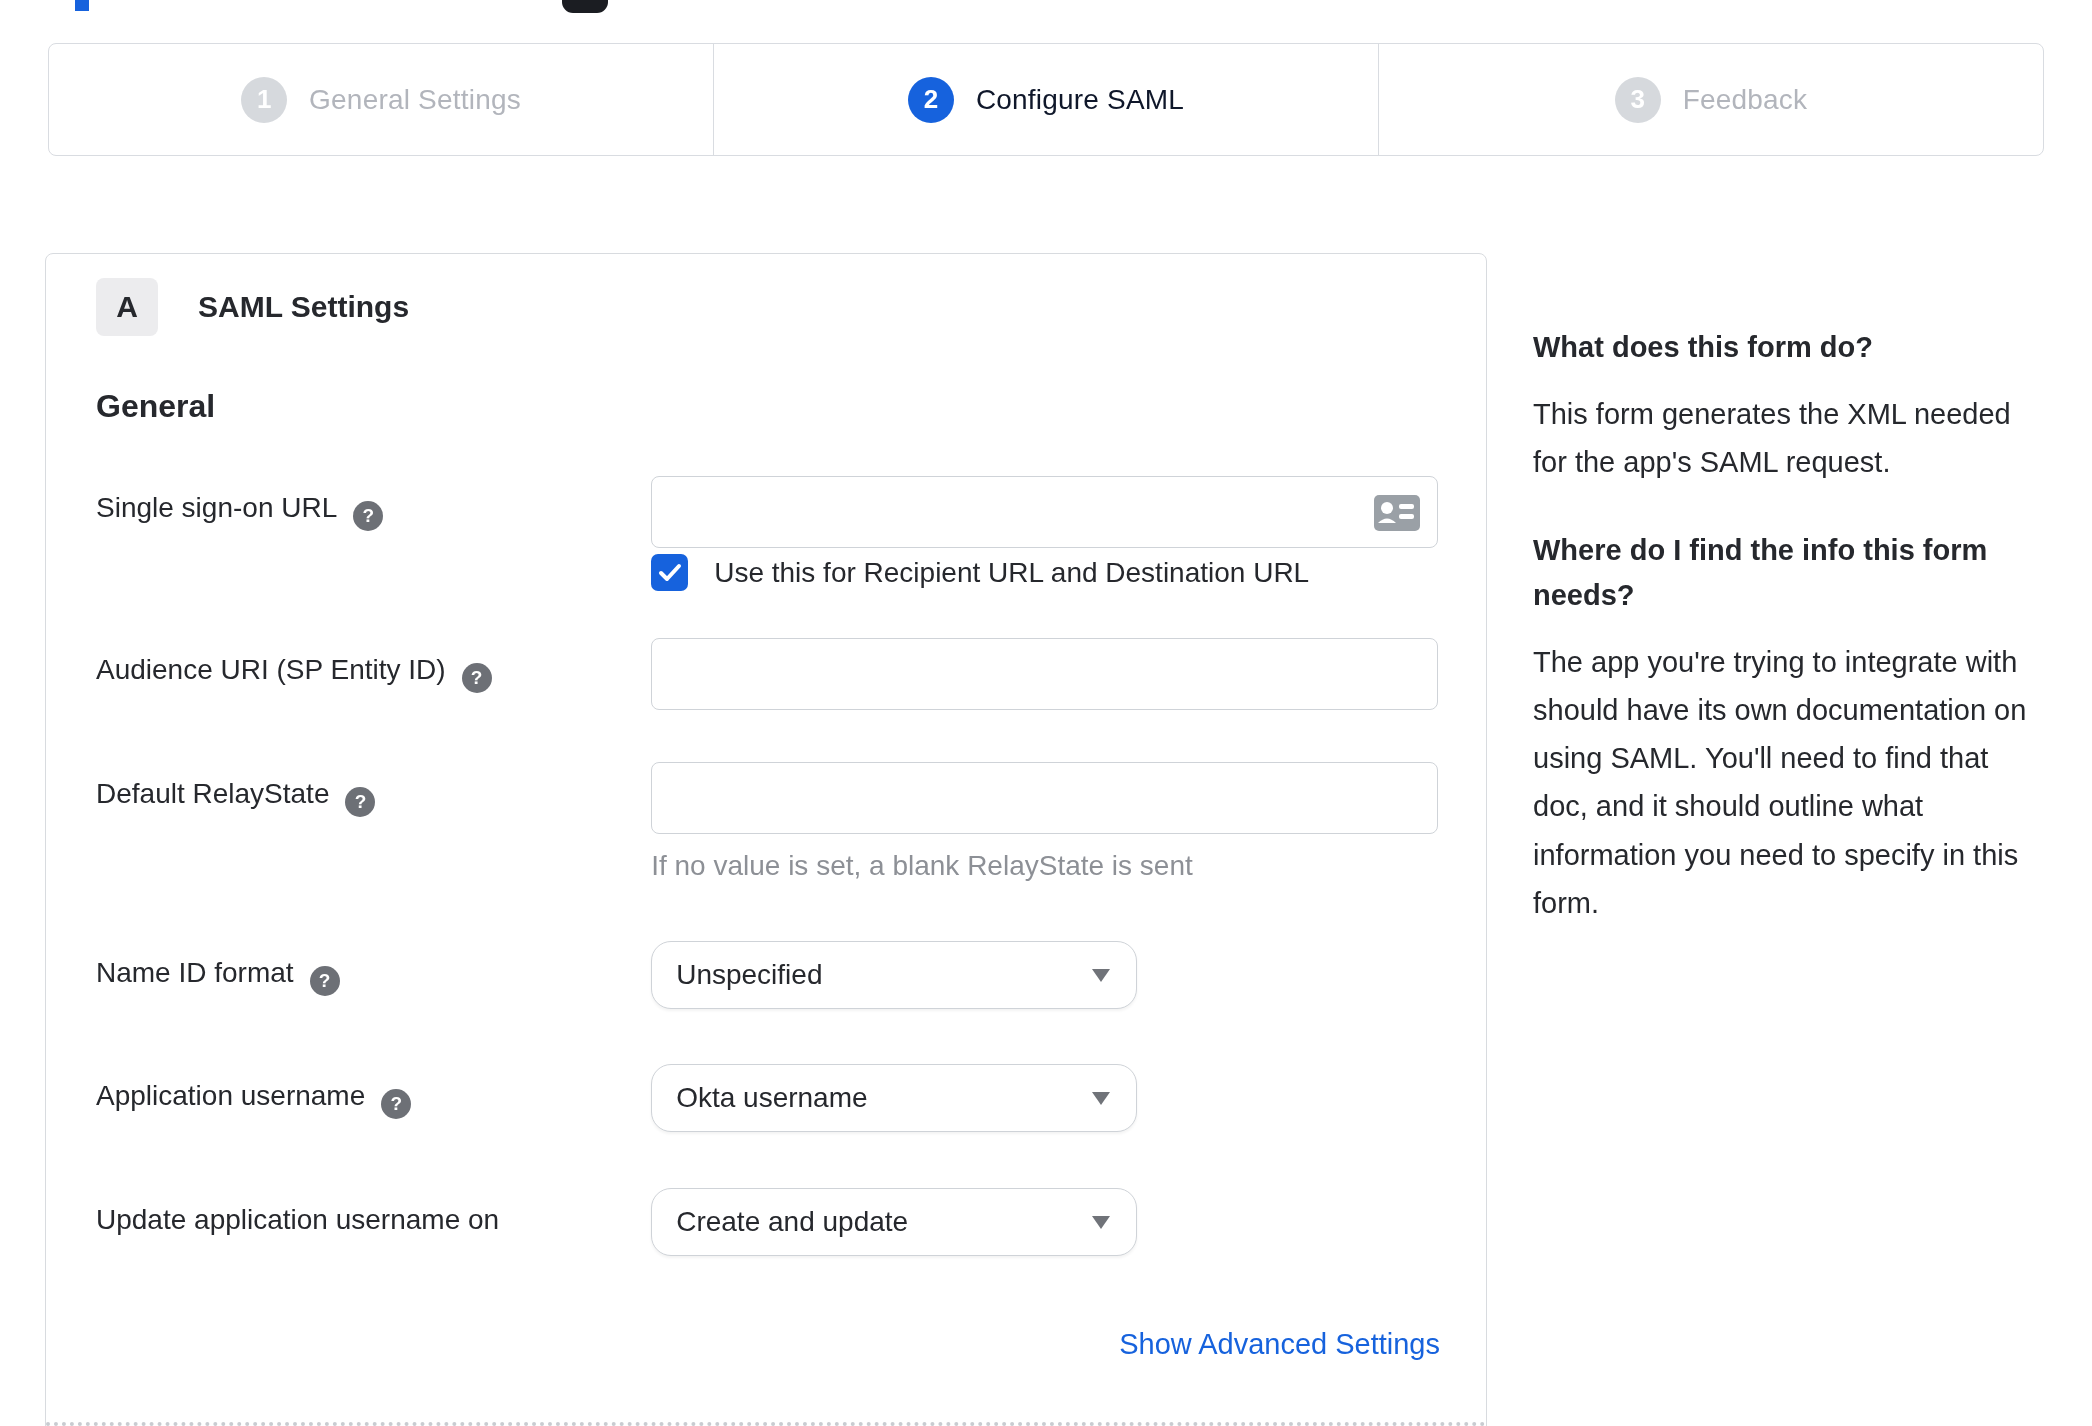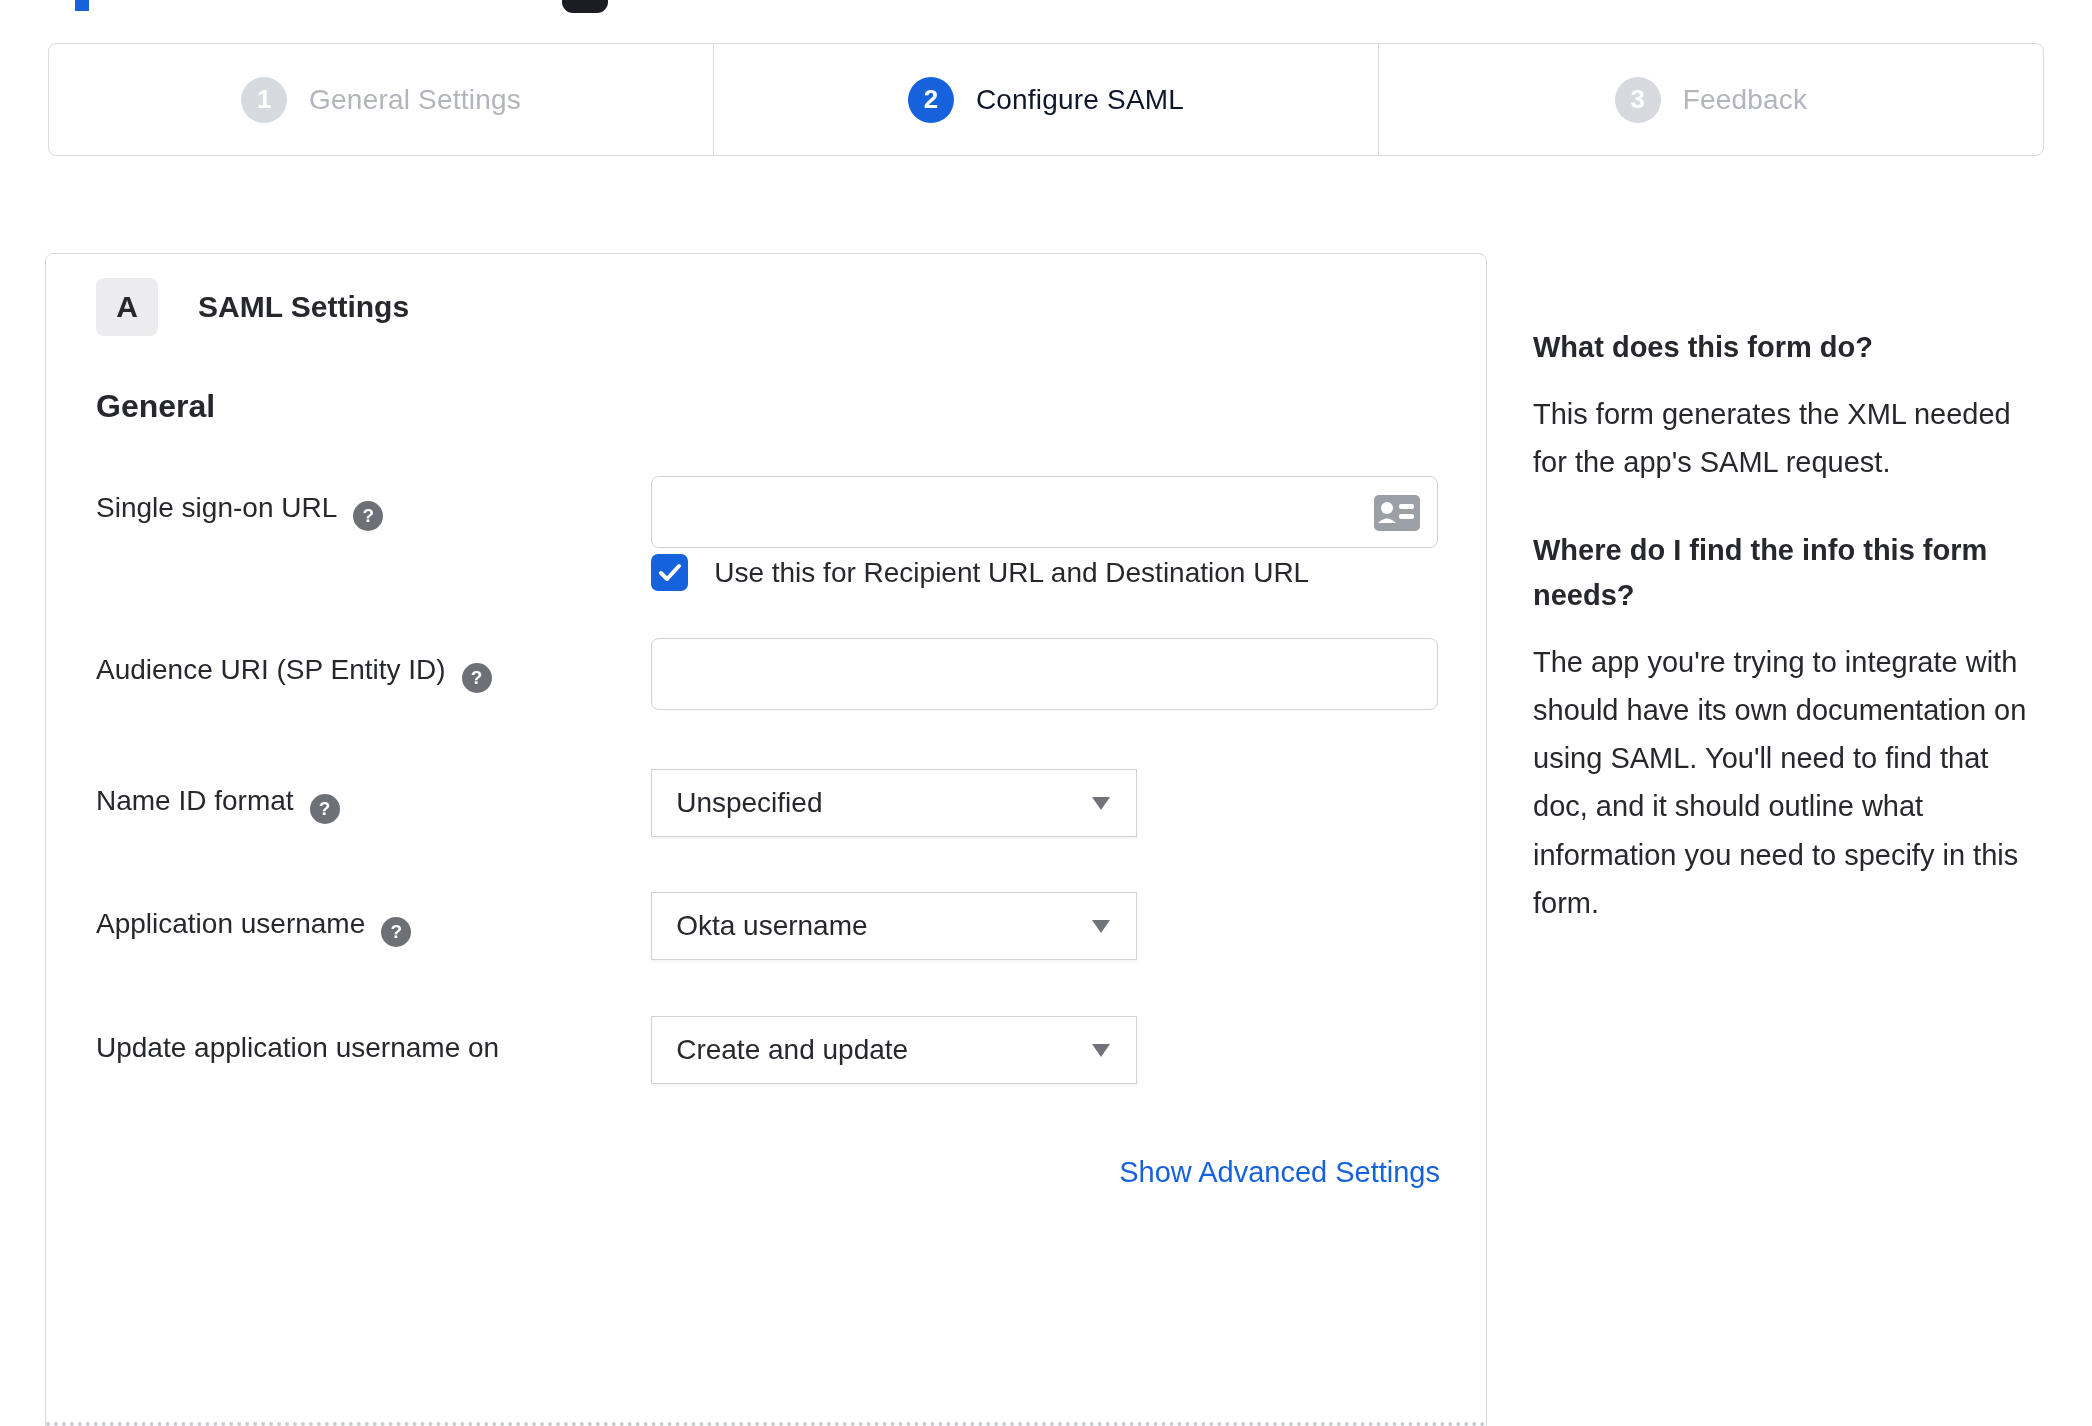--- a/index.html
+++ b/index.html
@@ -67,21 +67,21 @@
   .checkbox-row { display:flex; align-items:center; gap:26px; margin-top:6px; }
   .checkbox {
     width:37px; height:37px; border-radius:7px; background:#1662dd;
     display:flex; align-items:center; justify-content:center; flex:0 0 auto; cursor:pointer;
   }
   .checkbox-label { font-size:28px; }
 
   .field-helper { font-size:28px; color:#8d9096; margin-top:16px; }
 
   .select {
-    width:486px; height:68px; border:1px solid #cfd3d8; border-radius:0; background:#fff;
+    width:486px; height:68px; border:1px solid #cfd3d8; border-radius:20px; background:#fff;
     display:flex; align-items:center; justify-content:space-between;
     padding:0 26px 0 24px; font-size:28px; cursor:pointer;
     box-shadow:0 2px 3px rgba(0,0,0,0.05);
   }
   .caret { width:0; height:0; border-left:9px solid transparent; border-right:9px solid transparent; border-top:13px solid #707379; }
 
   .m-row1 { margin-top:51px; }
   .m-row2 { margin-top:47px; }
   .m-row3 { margin-top:52px; }
   .m-row4 { margin-top:59px; }
@@ -156,20 +156,29 @@
 
   <div class="row m-row2">
     <div class="row-label">
       <span>Audience URI (SP Entity ID)</span><span class="help-icon"></span>
     </div>
     <div class="row-control">
       <input class="text-input" type="text" value="" style="">
     </div>
   </div>
 
+  <div class="row m-row3">
+    <div class="row-label">
+      <span>Default RelayState</span><span class="help-icon"></span>
+    </div>
+    <div class="row-control">
+      <input class="text-input" type="text" value="" style="">
+      <div class="field-helper">If no value is set, a blank RelayState is sent</div>
+    </div>
+  </div>
 
   <div class="row m-row4">
     <div class="row-label">
       <span>Name ID format</span><span class="help-icon"></span>
     </div>
     <div class="row-control">
       <div class="select">
         <span>Unspecified</span>
         <span class="caret"></span>
       </div>

